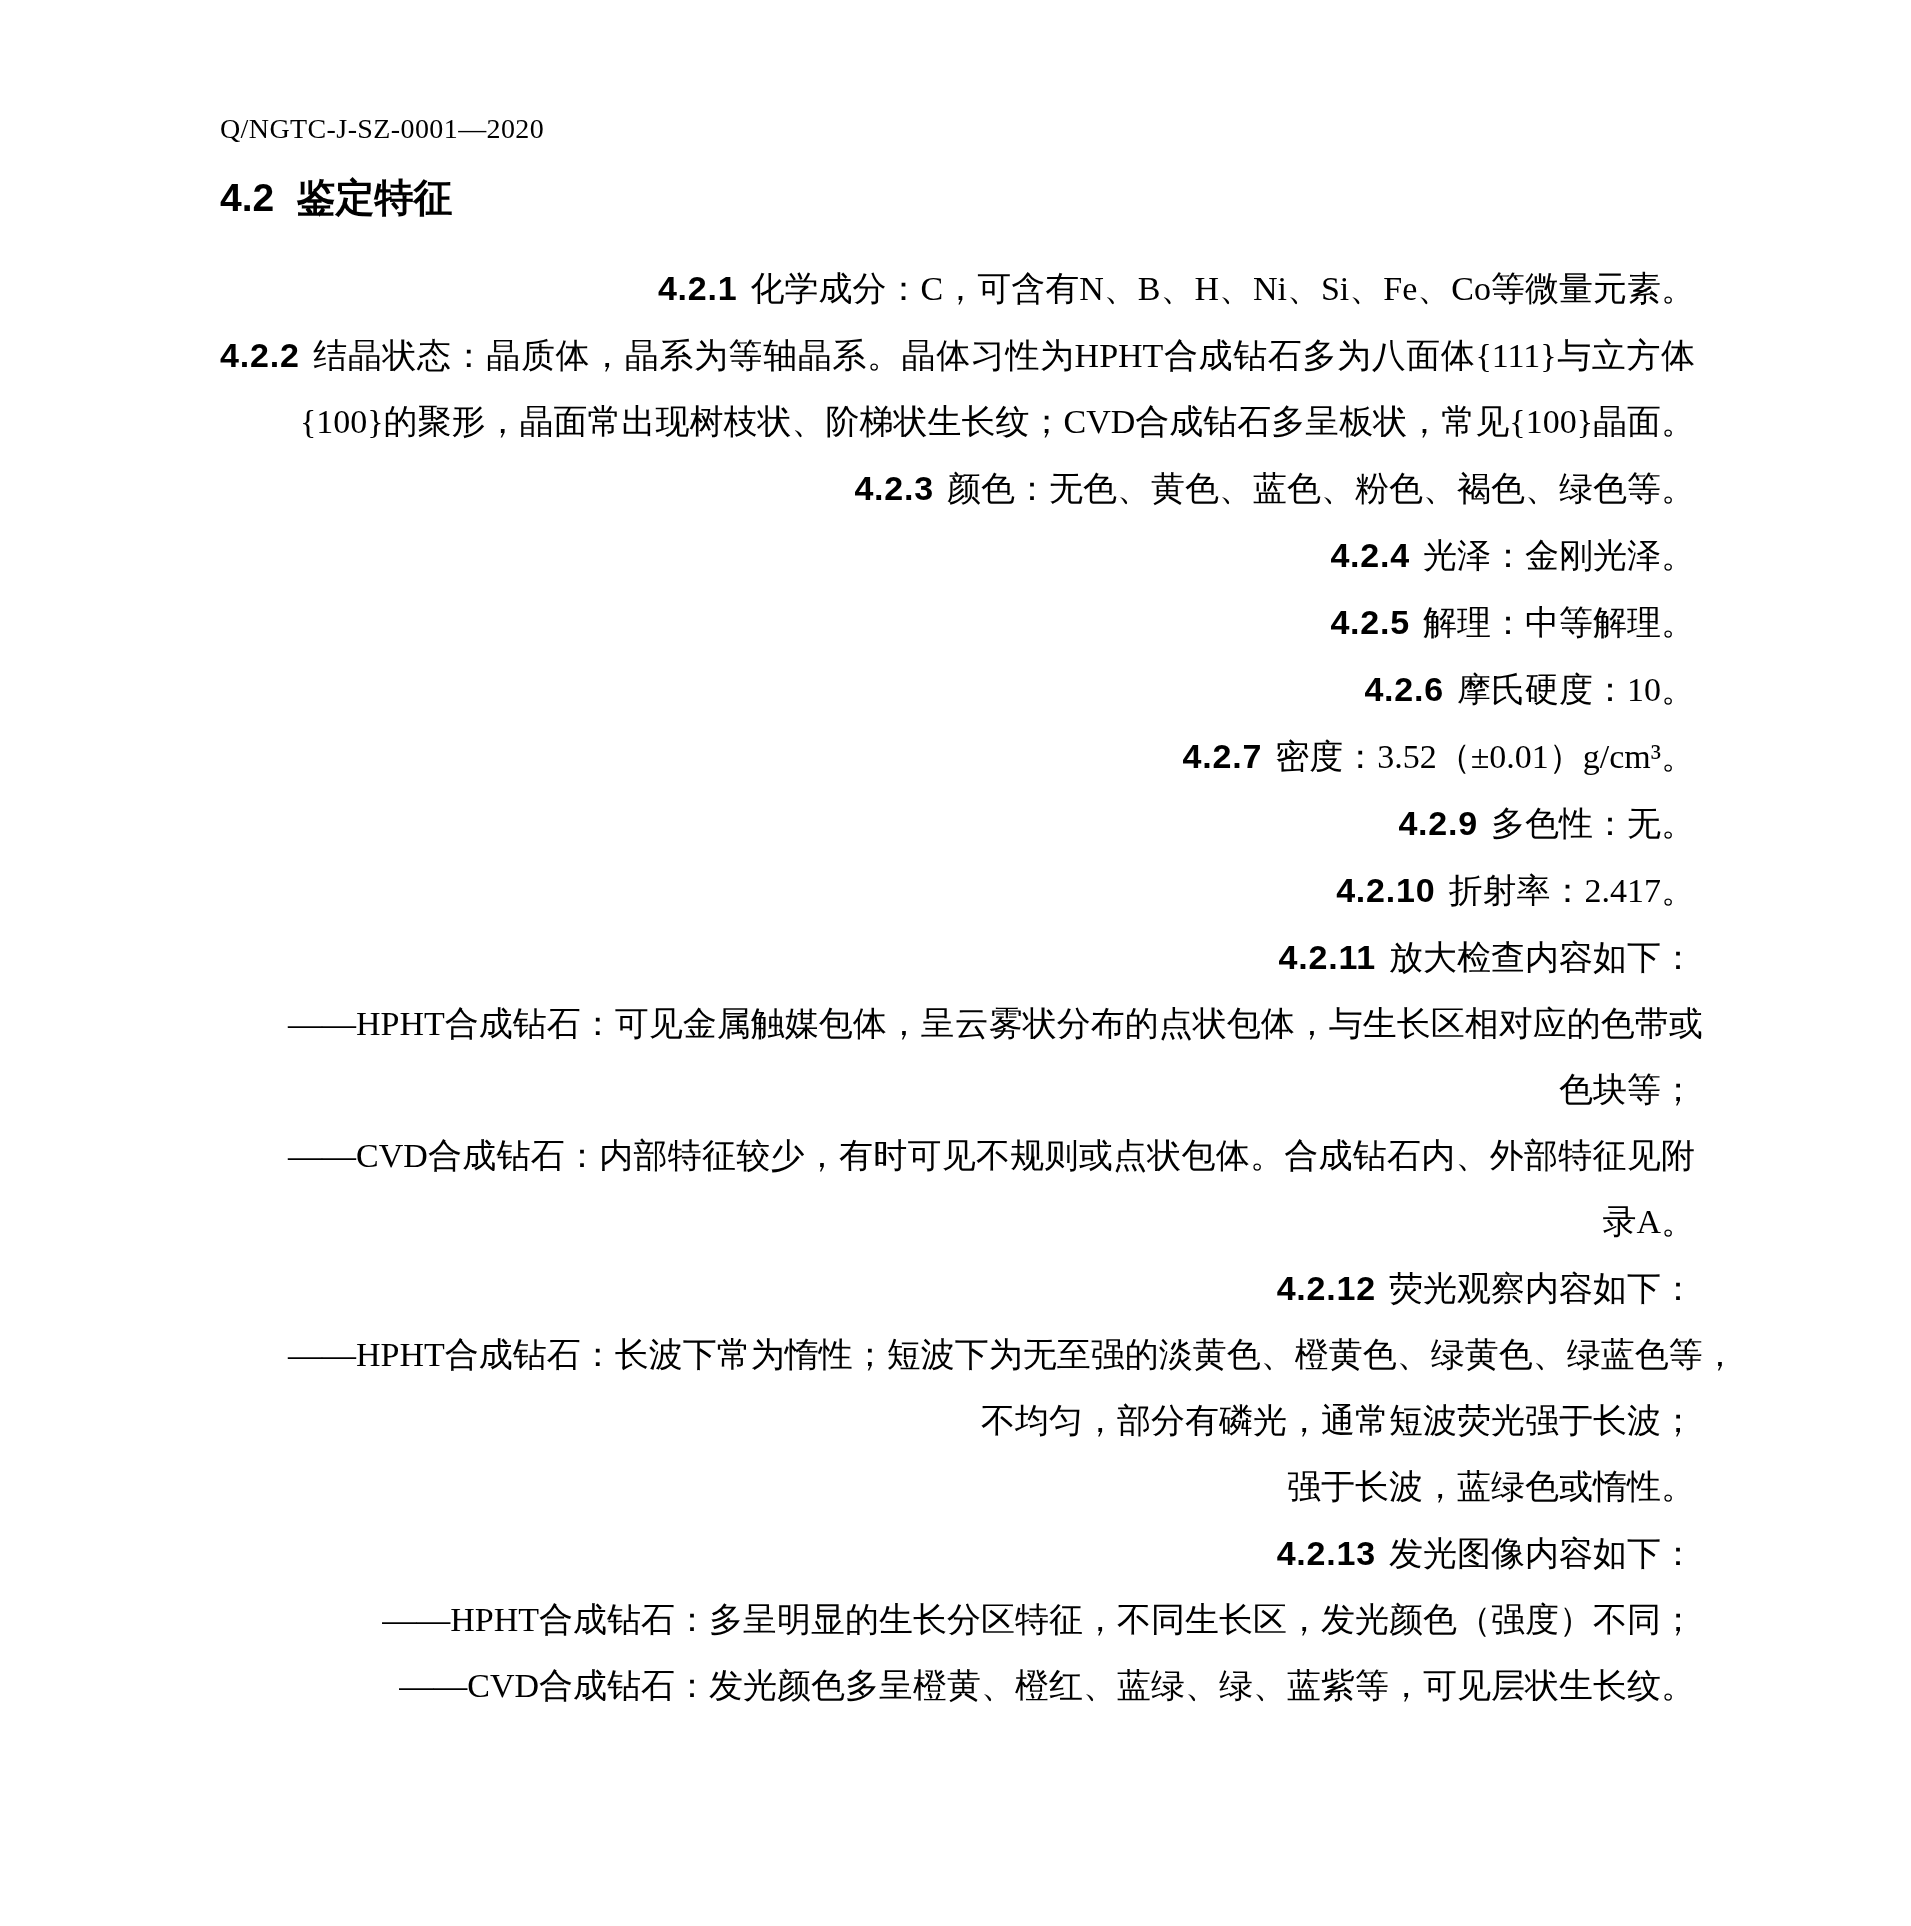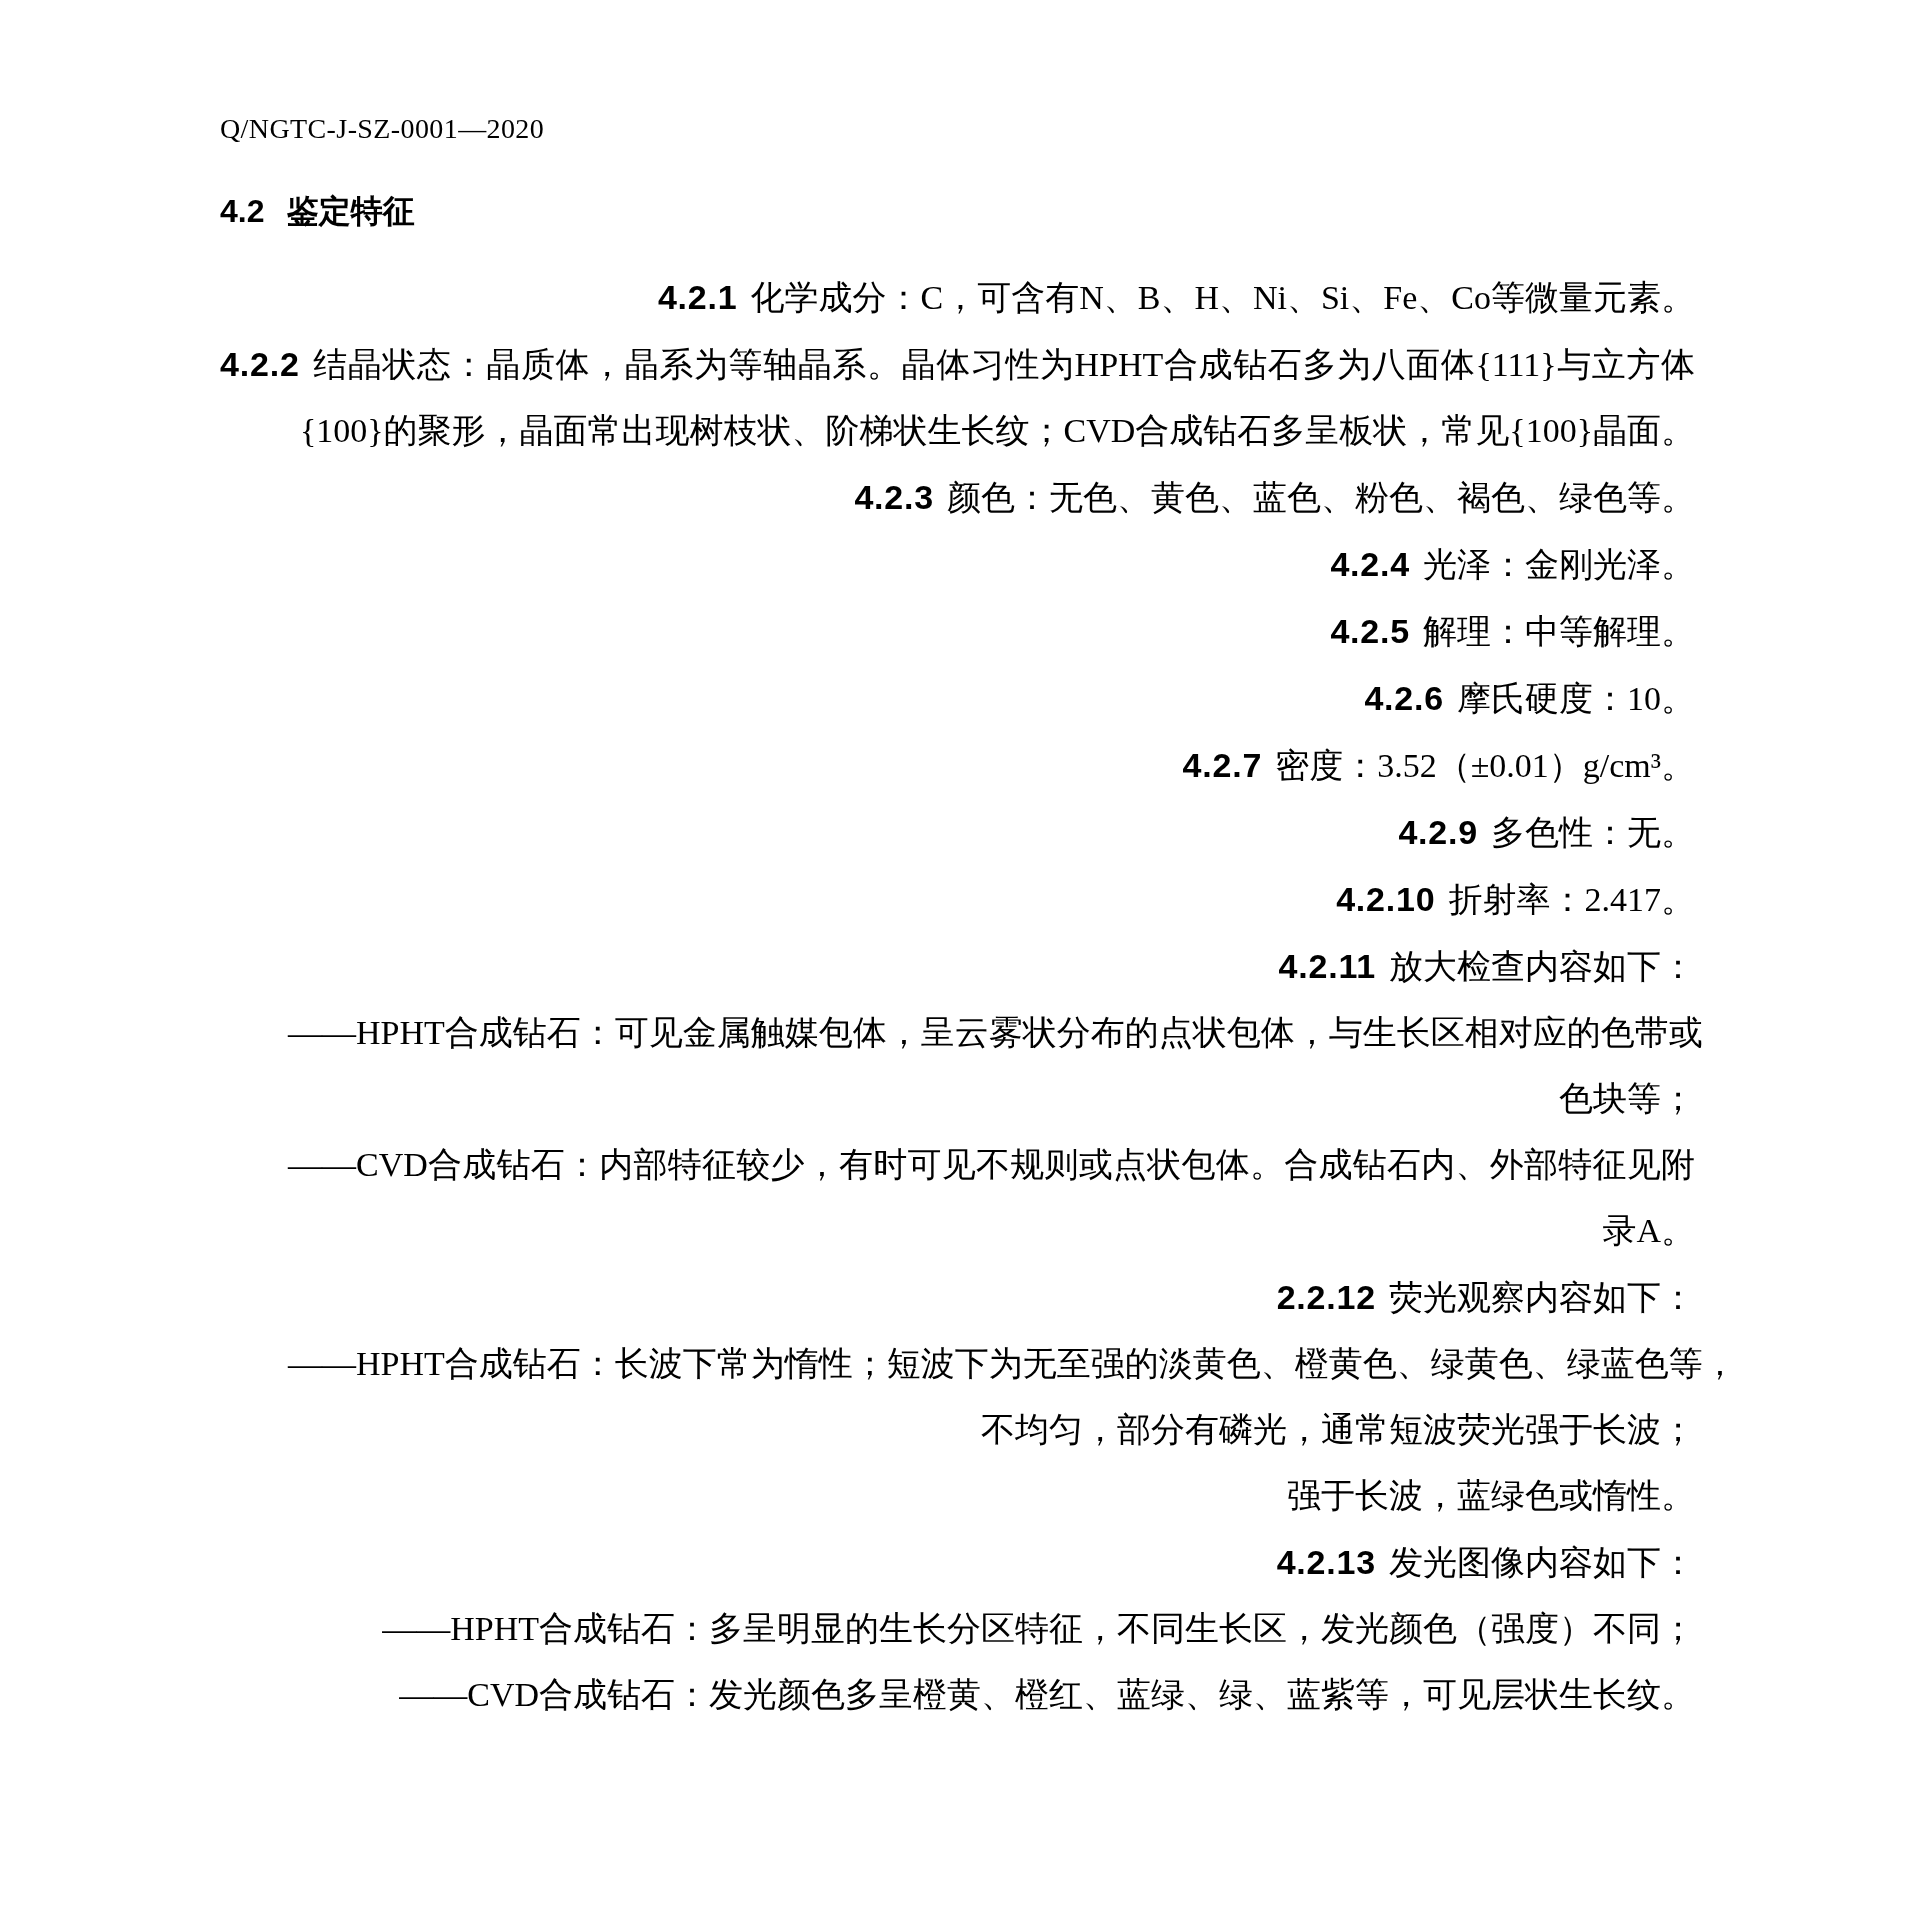--- a/index.html
+++ b/index.html
@@ -19,24 +19,24 @@
   }
   .doc-header {
     margin-top: 114px;
     text-align: left;
     font-family: "Liberation Serif", "DejaVu Serif", serif;
     font-size: 28px;
     line-height: 1.1;
     letter-spacing: 0.4px;
   }
   .section-title {
-    margin-top: 49px;
+    margin-top: 32px;
     font-family: "Liberation Sans", "DejaVu Sans", sans-serif;
     font-weight: bold;
-    font-size: 32px;
+    font-size: 39px;
     line-height: 1.1;
   }
   .section-title .num { margin-right: 22.3px; }
   .doc-body {
     margin-top: 35px;
     font-family: "Liberation Serif", "DejaVu Serif", serif;
     font-size: 34px;
   }
   .para { margin: 0; }
   .line {
@@ -99,21 +99,21 @@
         </div>
         <div class="para indent">
           <div class="line fill">——HPHT合成钻石：可见金属触媒包体，呈云雾状分布的点状包体，与生长区相对应的色带或</div>
           <div class="line">色块等；</div>
         </div>
         <div class="para indent">
           <div class="line fill">——CVD合成钻石：内部特征较少，有时可见不规则或点状包体。合成钻石内、外部特征见附</div>
           <div class="line">录A。</div>
         </div>
         <div class="para">
-          <div class="line"><span class="clause-num">2.2.12</span>荧光观察内容如下：</div>
+          <div class="line"><span class="clause-num">4.2.12</span>荧光观察内容如下：</div>
         </div>
         <div class="para indent">
           <div class="line fill">——HPHT合成钻石：长波下常为惰性；短波下为无至强的淡黄色、橙黄色、绿黄色、绿蓝色等，</div>
           <div class="line">不均匀，部分有磷光，通常短波荧光强于长波；</div>
         </div>
         <div class="para indent">
           <div class="line">强于长波，蓝绿色或惰性。</div>
         </div>
         <div class="para">
           <div class="line"><span class="clause-num">4.2.13</span>发光图像内容如下：</div>

